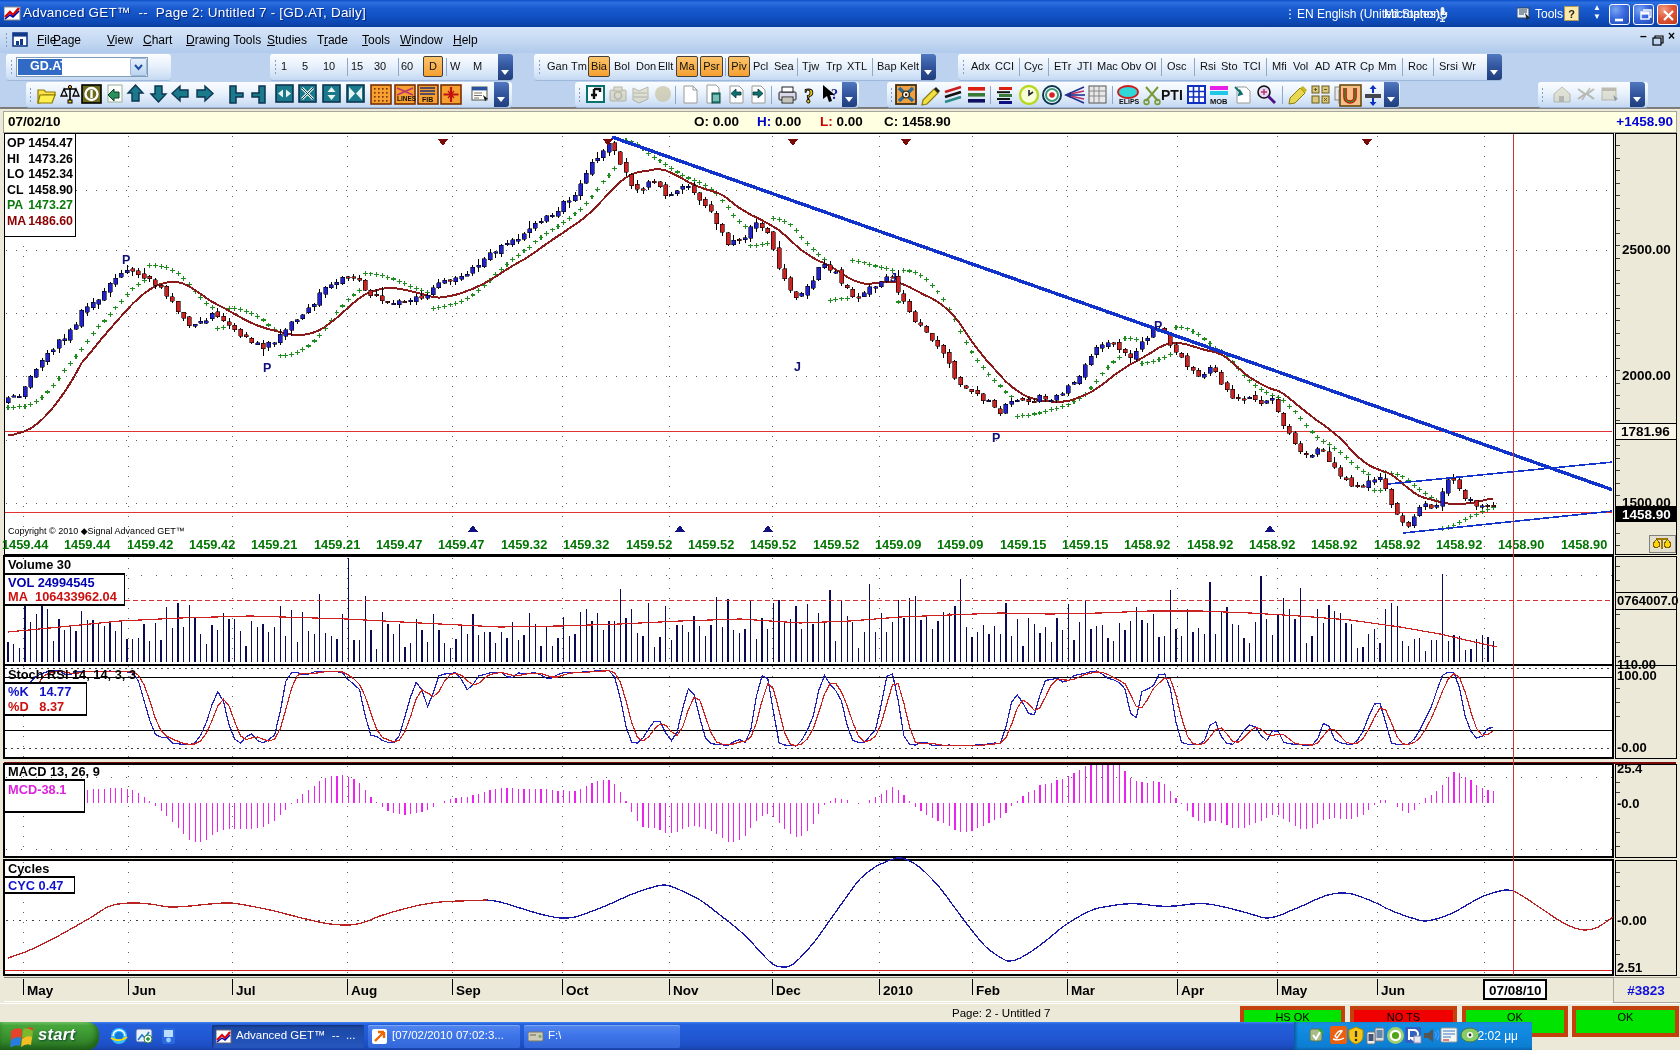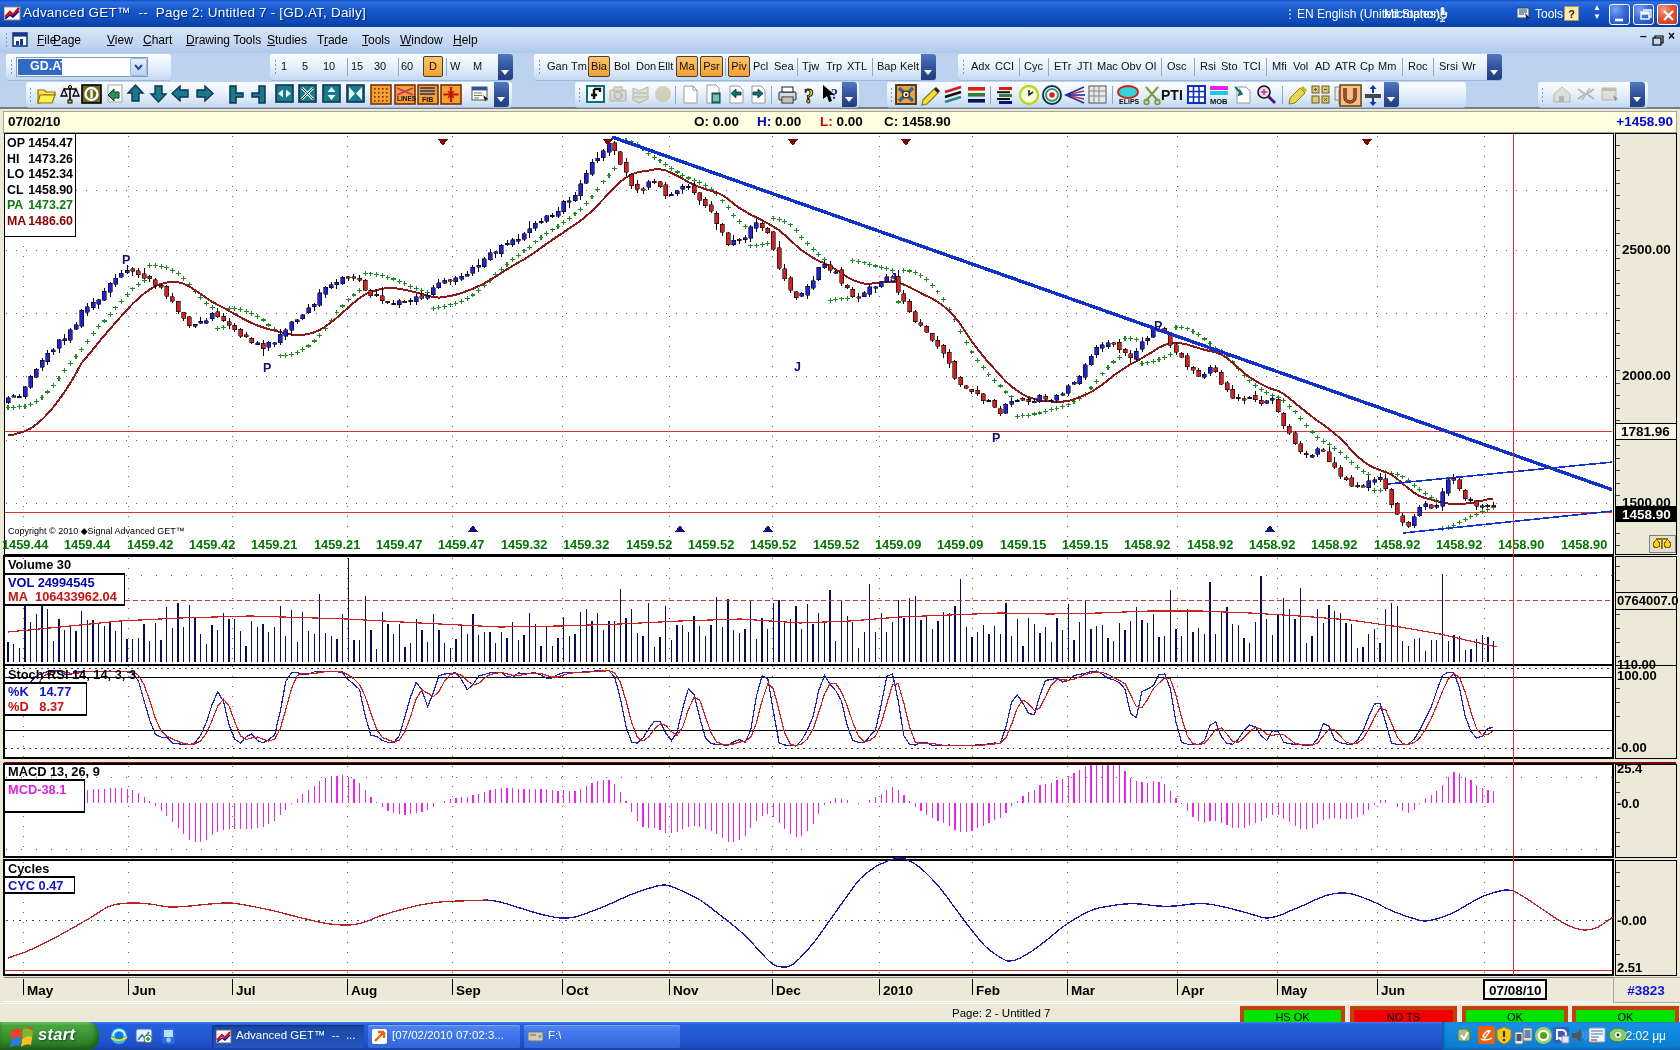--- a/index.html
+++ b/index.html
@@ -24,21 +24,21 @@
 .grip{position:absolute;top:5px;width:3px;height:16px;background-image:radial-gradient(circle,#7e9ec4 35%,transparent 40%);background-size:3px 4px}
 .ddbtn{position:absolute;top:0;width:15px;height:26px;background:linear-gradient(180deg,#5078c0 0%,#32549c 50%,#203e7c 100%);border-radius:0 3px 3px 0}
 .ddbtn:after{content:"";position:absolute;left:3px;bottom:5px;border-left:4px solid transparent;border-right:4px solid transparent;border-top:5px solid #fff}
 .tbt{position:absolute;top:6px;font-size:11px;color:#101010;white-space:nowrap}
 .tbtO{position:absolute;top:2px;font-size:11px;color:#101010;text-align:center;background:linear-gradient(180deg,#fcc46c,#f5a030);border:1.4px solid #404040;border-radius:2px;height:21px;line-height:18px}
 .vsep{position:absolute;top:4px;width:1px;height:18px;background:#8fa8c8}
 
 #status{left:0;top:1003px;width:1680px;height:19px;background:#ece9d8;border-top:1px solid #fff}
 .stbox{position:absolute;top:2px;height:31px;border:4px solid #c2410c;font-size:11px;text-align:center;color:#000;line-height:14px}
 
-#taskbar{left:0;top:1022px;width:1680px;height:28px;background:linear-gradient(180deg,#4584f4 0%,#3270e8 4%,#2460dc 9%,#2157d2 55%,#1c4ec4 85%,#1941a5 100%)}
+#taskbar{left:0;top:1022px;width:1532px;height:28px;background:linear-gradient(180deg,#4584f4 0%,#3270e8 4%,#2460dc 9%,#2157d2 55%,#1c4ec4 85%,#1941a5 100%)}
 #startbtn{position:absolute;left:0;top:0;width:99px;height:28px;border-radius:0 12px 12px 0;background:linear-gradient(180deg,#7ed070 0%,#48a83c 12%,#3c9632 45%,#2e7d26 90%,#256b1e 100%);box-shadow:inset -2px -3px 6px #1d5c18}
 #startbtn span{position:absolute;left:38px;top:3px;font-size:16.5px;font-weight:bold;font-style:italic;color:#fff;text-shadow:1px 1px 2px #143;letter-spacing:.3px}
 .taskbtn{position:absolute;top:3px;height:23px;border-radius:2px;color:#fff;font-size:11.5px}
 .tb-normal{background:linear-gradient(180deg,#5286ef 0%,#3d74e8 45%,#3468da 95%);box-shadow:inset 0 1px 0 #7ba5f5}
 .tb-active{background:linear-gradient(180deg,#1b46a0 0%,#2050b4 60%,#2857be 100%);box-shadow:inset 1px 1px 2px #12306e}
 .taskbtn .lbl{position:absolute;left:24px;top:4px;white-space:nowrap;overflow:hidden}
 #tray{position:absolute;right:0;top:0;width:238px;height:28px;background:linear-gradient(180deg,#2aa3ee 0%,#1590e4 8%,#0f86dc 50%,#0d7ed2 88%,#0a6cbd 100%);box-shadow:inset 2px 0 3px #0a5a9c}
 #clock{position:absolute;right:14px;top:7px;color:#fff;font-size:12px}
 </style></head>
 <body>
@@ -525,21 +525,21 @@
       </svg>
       <svg style="position:absolute;left:226px;top:2px" width="18" height="22">
         <text x="3" y="19" font-size="20" font-weight="bold" fill="#f0d018" stroke="#000" stroke-width="0.9" font-family="Liberation Serif">?</text>
       </svg>
       <svg style="position:absolute;left:244px;top:2px" width="25" height="21">
         <path d="M4 1l0 14 4-3 2 6 3-1-2-6h5z" fill="#000"></path>
         <text x="12" y="15" font-size="14" font-weight="bold" fill="#1a1a8a" font-family="Liberation Serif">?</text>
       </svg>
       <div class="ddbtn" style="left:267px;top:0;height:25px"></div>
     </div>
- <div class="band3" style="left:887px;width:579px">
+ <div class="band3" style="left:887px;width:513px">
       <div class="grip" style="left:3px"></div>
       <svg style="position:absolute;left:8px;top:2px" width="23" height="22">
         <rect x="1" y="1" width="20" height="19" fill="#f0a040" stroke="#403010" stroke-width="1.8"></rect>
         <path d="M4 4l14 13M18 4L4 17" stroke="#2a6a9a" stroke-width="3.4"></path>
         <circle cx="11" cy="10.5" r="3.4" fill="#fff8e8" stroke="#403010" stroke-width="1.4"></circle>
         <rect x="10" y="9.5" width="2.2" height="2.2" fill="#111"></rect>
       </svg>
       <svg style="position:absolute;left:33px;top:2px" width="22" height="22">
         <path d="M3 16L14 5l4 4L7 20l-5 1z" fill="#f0e040" stroke="#8a7a10" stroke-width="1.2"></path>
         <path d="M14 5l4 4 2-2-4-4z" fill="#222"></path>

